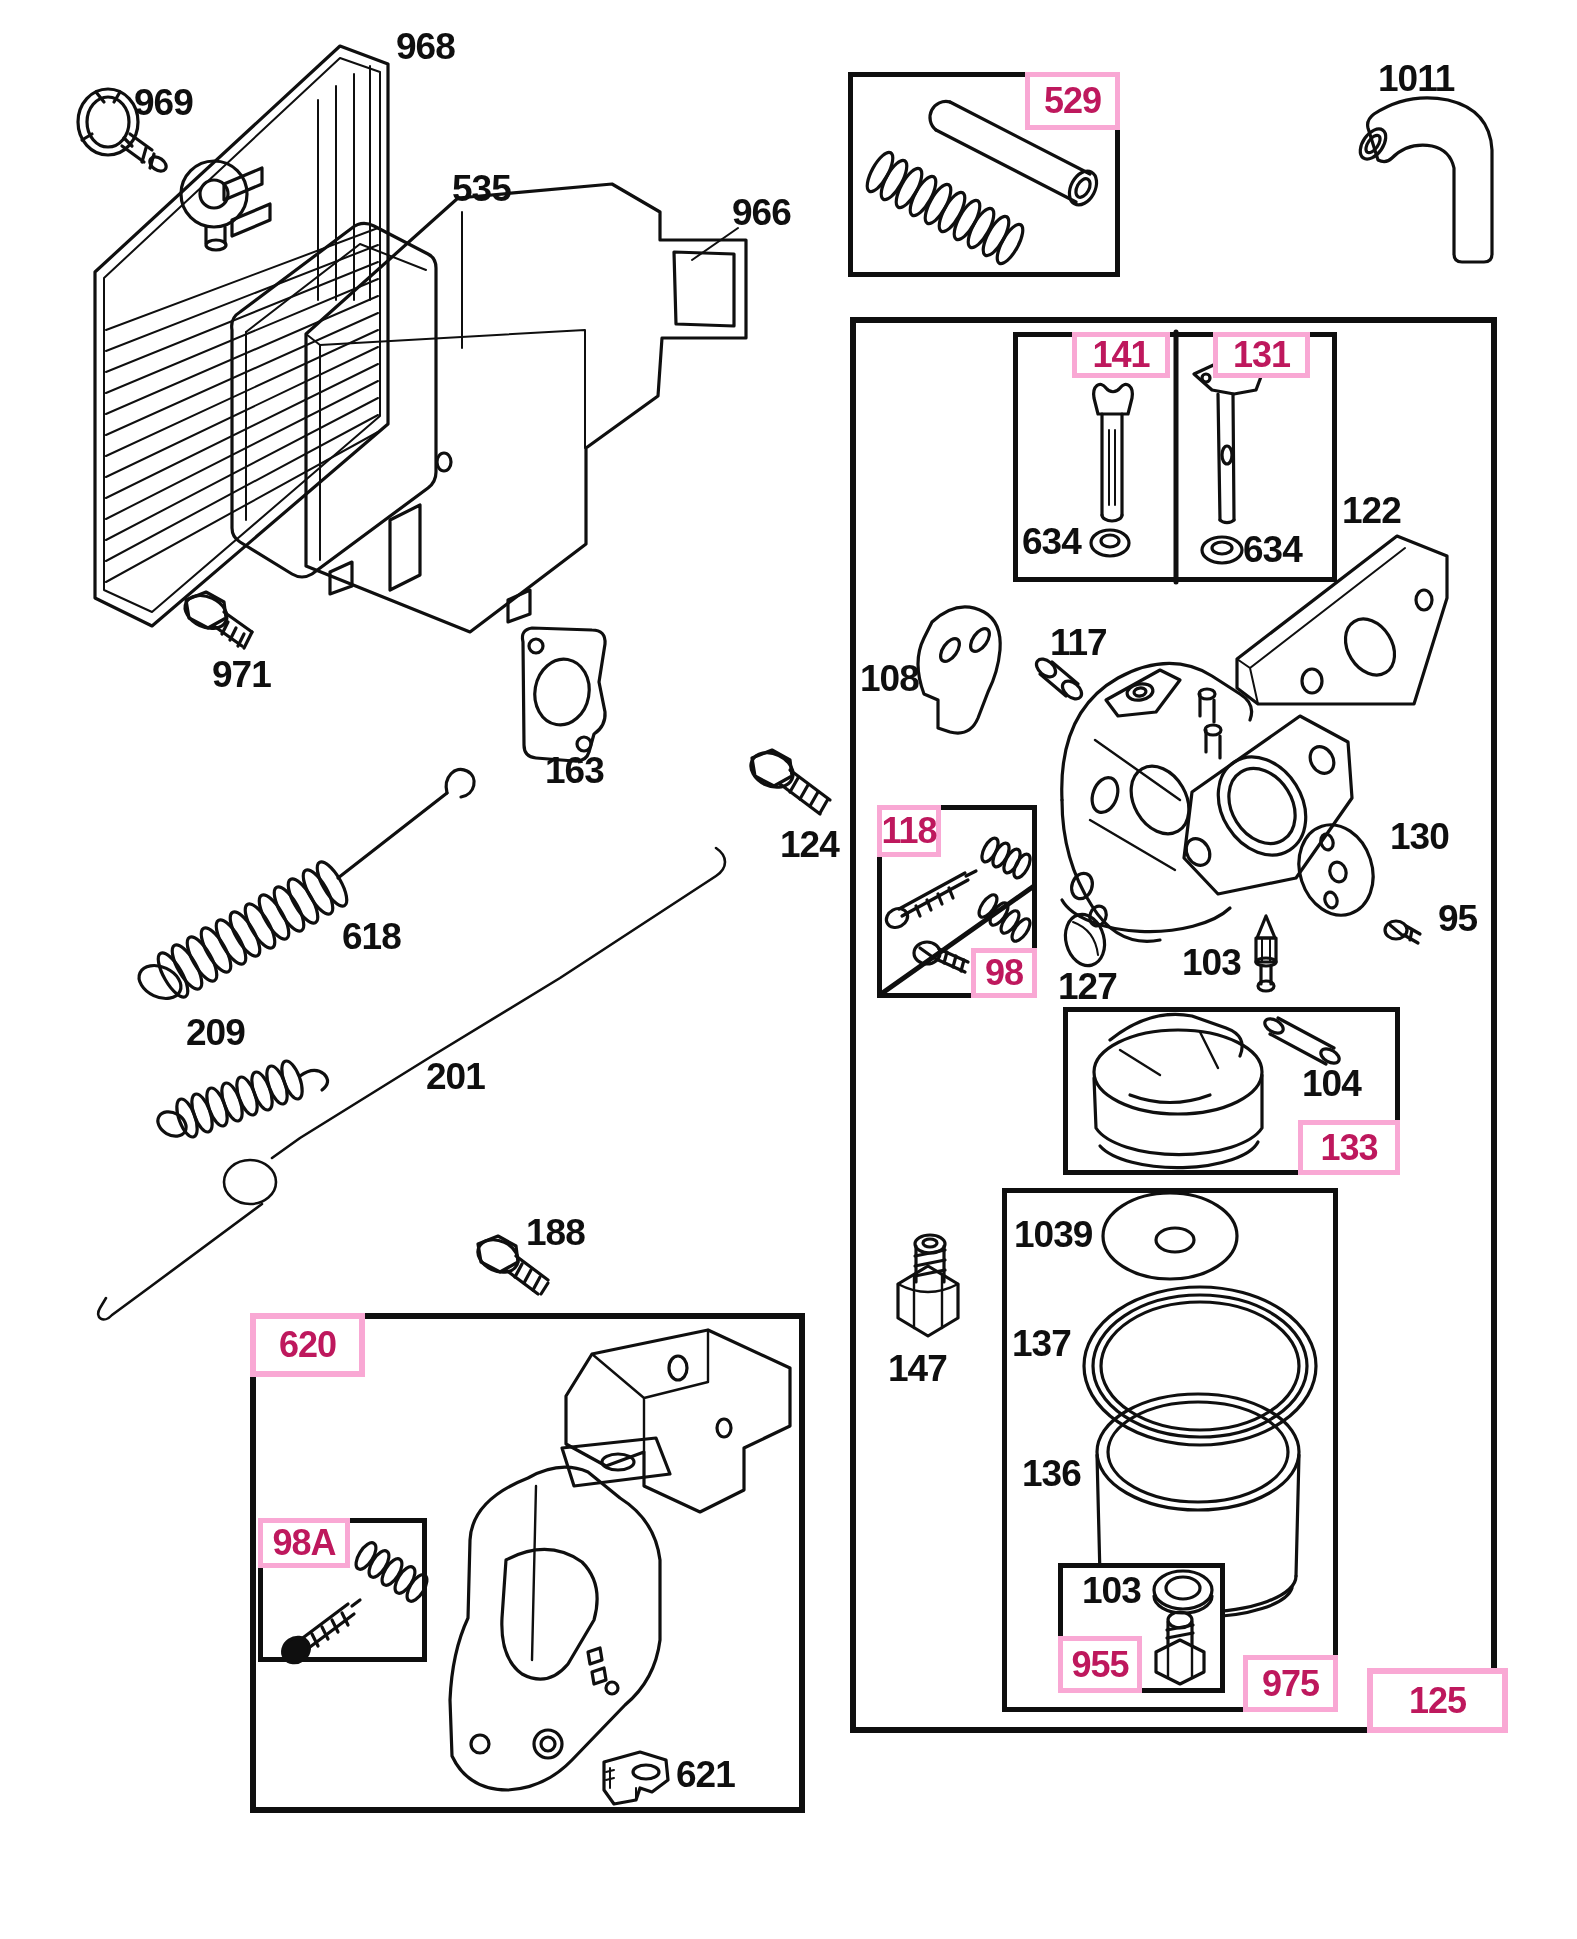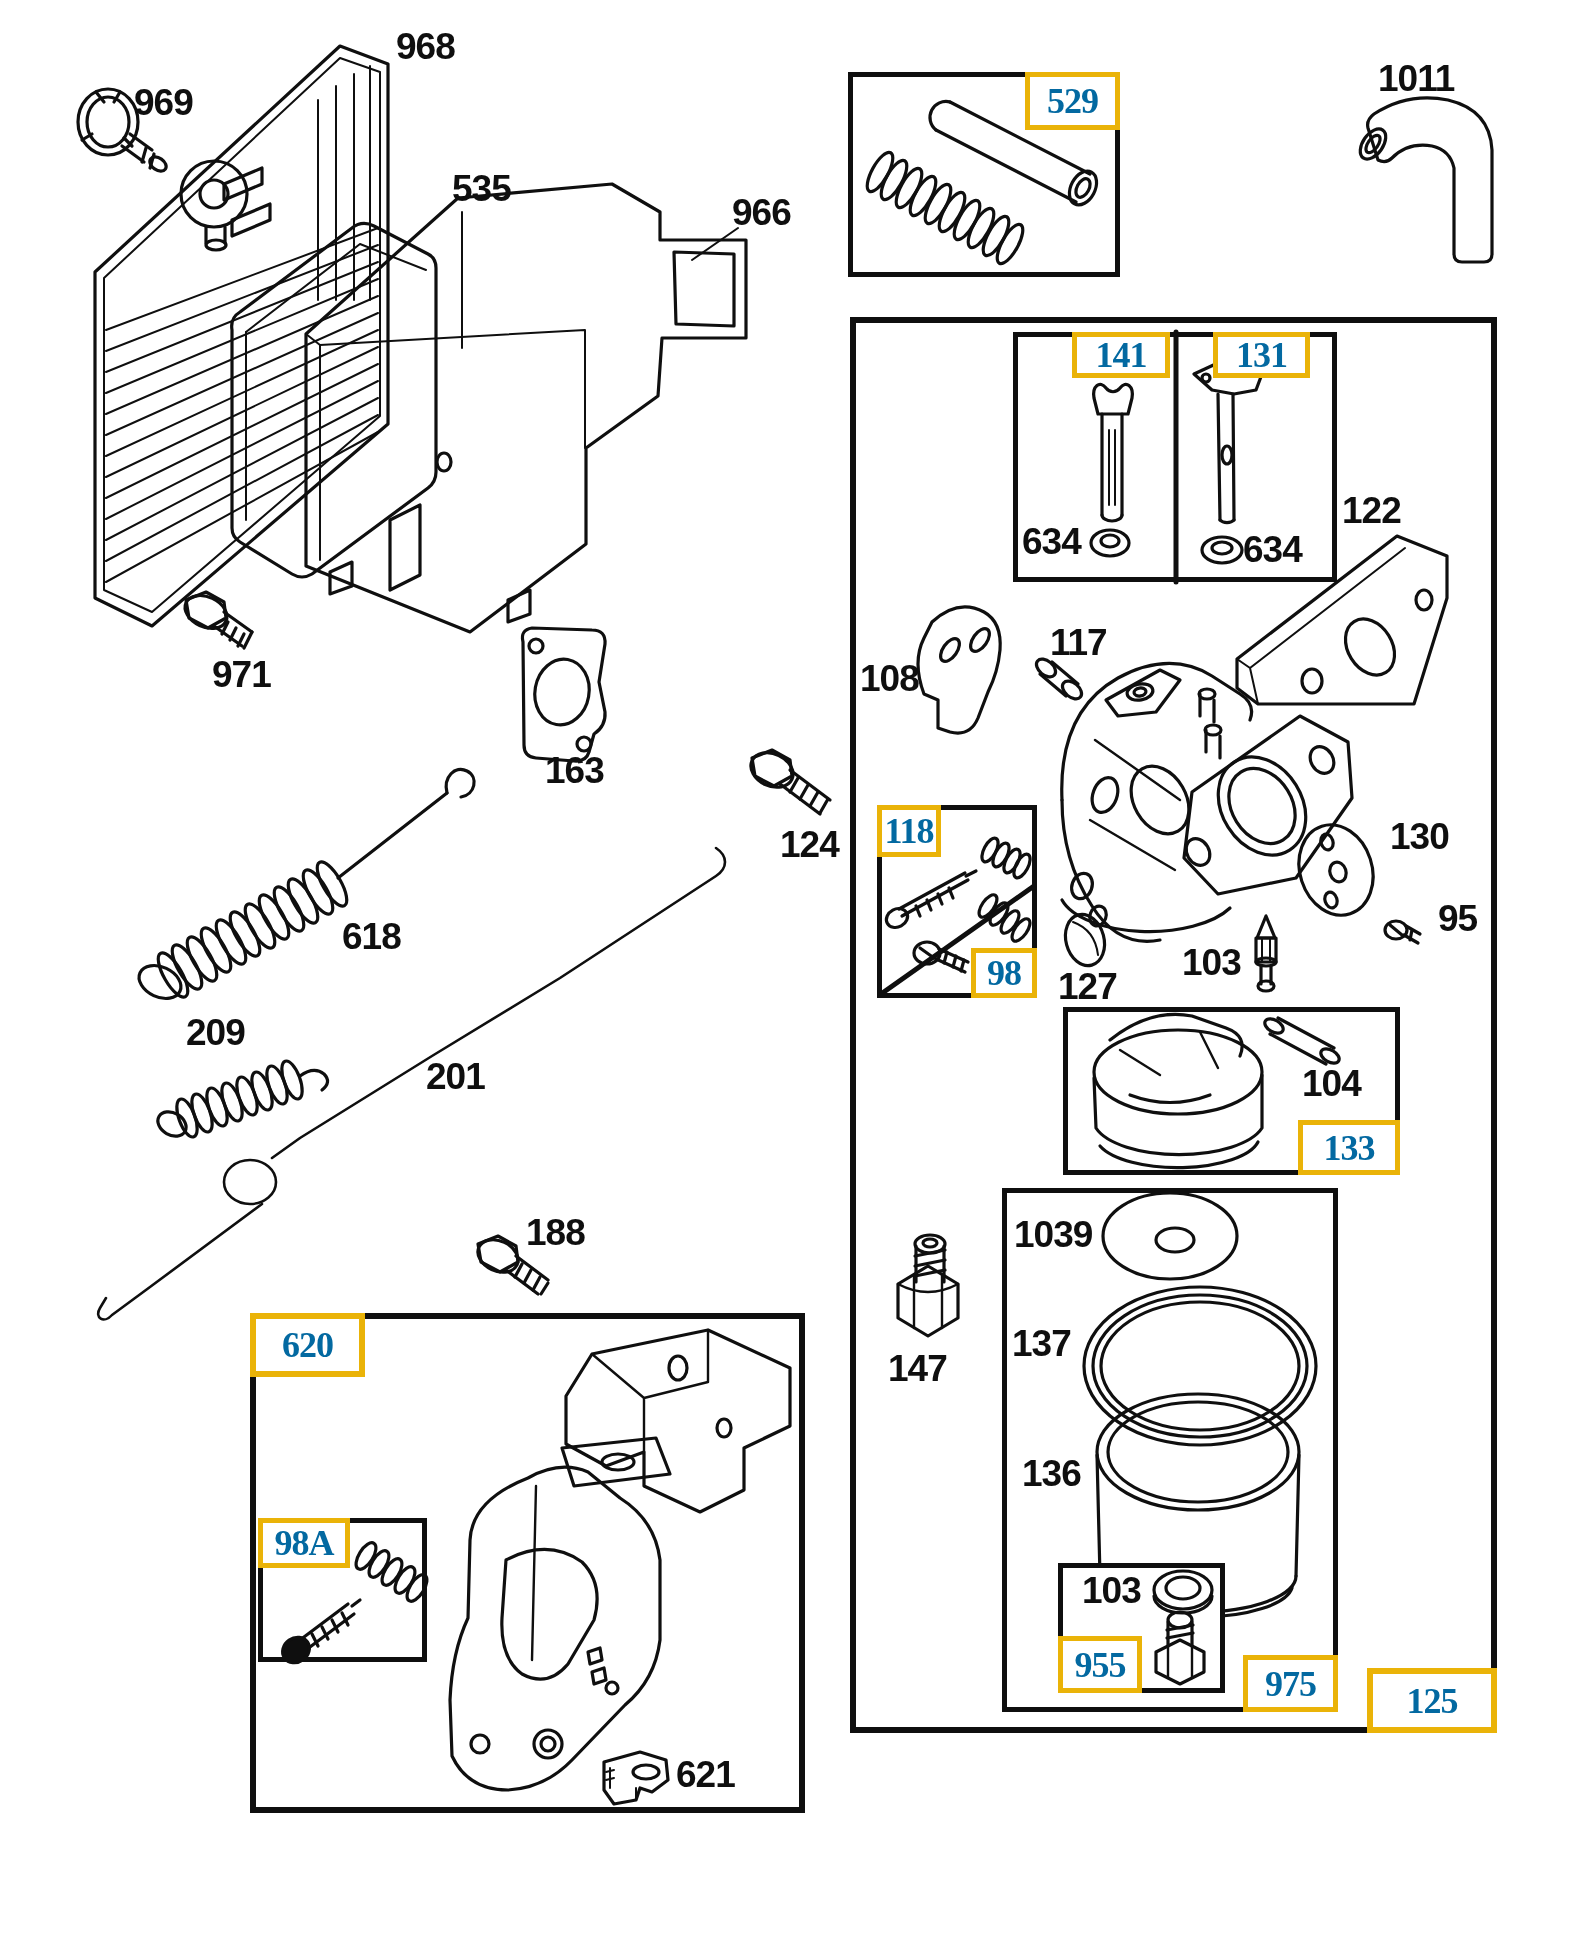--- a/index.html
+++ b/index.html
@@ -4,22 +4,22 @@
 <title>Parts Diagram</title>
 <style>
   html,body{margin:0;padding:0;background:#ffffff;}
   #canvas{position:relative;width:1577px;height:1939px;background:#ffffff;overflow:hidden;
           font-family:"Liberation Sans",sans-serif;}
   #art{position:absolute;left:0;top:0;}
   #art *{stroke:#0f0f0f;stroke-width:3.2;fill:none;stroke-linecap:round;stroke-linejoin:round;}
   .gbox{position:absolute;border:5px solid #0f0f0f;box-sizing:border-box;pointer-events:none;}
   .thick{border-width:6px;}
   .bl{position:absolute;display:flex;align-items:center;justify-content:center;
-      background:#ffffff;border:5px solid #eab308;box-sizing:border-box;
-      font-weight:700;font-size:36px;letter-spacing:-1px;color:#0369a1;font-family:Liberation Serif, serif;}
+      background:#ffffff;border:5px solid #f9a8d4;box-sizing:border-box;
+      font-weight:700;font-size:36px;letter-spacing:-1px;color:#be185d;}
   .bl.thick{border-width:6px;}
   .pl{position:absolute;font-weight:700;font-size:37px;letter-spacing:-1px;color:#0f0f0f;
       white-space:nowrap;}
 </style>
 </head>
 <body>
 
 <div id="canvas">
 
 <svg id="art" width="1577" height="1939" viewBox="0 0 1577 1939">
@@ -437,21 +437,21 @@
 <div class="gbox thick" style="left:850px;top:317px;width:647px;height:1416px;"></div>
 <div class="gbox" style="left:1013px;top:332px;width:324px;height:250px;"></div>
 <div class="gbox" style="left:877px;top:805px;width:160px;height:193px;"></div>
 <div class="gbox" style="left:1063px;top:1007px;width:337px;height:168px;"></div>
 <div class="gbox" style="left:1002px;top:1188px;width:336px;height:524px;"></div>
 <div class="gbox" style="left:1058px;top:1563px;width:167px;height:130px;"></div>
 <div class="gbox thick" style="left:250px;top:1313px;width:555px;height:500px;"></div>
 <div class="gbox" style="left:258px;top:1518px;width:169px;height:144px;"></div>
 
 <div class="bl" style="left:1025px;top:72px;width:95px;height:58px;">529</div>
-<div class="bl thick" style="left:1367px;top:1668px;width:130px;height:65px;">125</div>
+<div class="bl thick" style="left:1367px;top:1668px;width:141px;height:65px;">125</div>
 <div class="bl" style="left:1072px;top:332px;width:98px;height:46px;">141</div>
 <div class="bl" style="left:1213px;top:332px;width:97px;height:46px;">131</div>
 <div class="bl" style="left:877px;top:805px;width:64px;height:52px;">118</div>
 <div class="bl" style="left:971px;top:948px;width:66px;height:50px;">98</div>
 <div class="bl" style="left:1298px;top:1120px;width:102px;height:55px;">133</div>
 <div class="bl" style="left:1243px;top:1655px;width:95px;height:57px;">975</div>
 <div class="bl" style="left:1058px;top:1636px;width:84px;height:57px;">955</div>
 <div class="bl thick" style="left:250px;top:1313px;width:115px;height:64px;">620</div>
 <div class="bl" style="left:258px;top:1518px;width:92px;height:50px;">98A</div>
 

